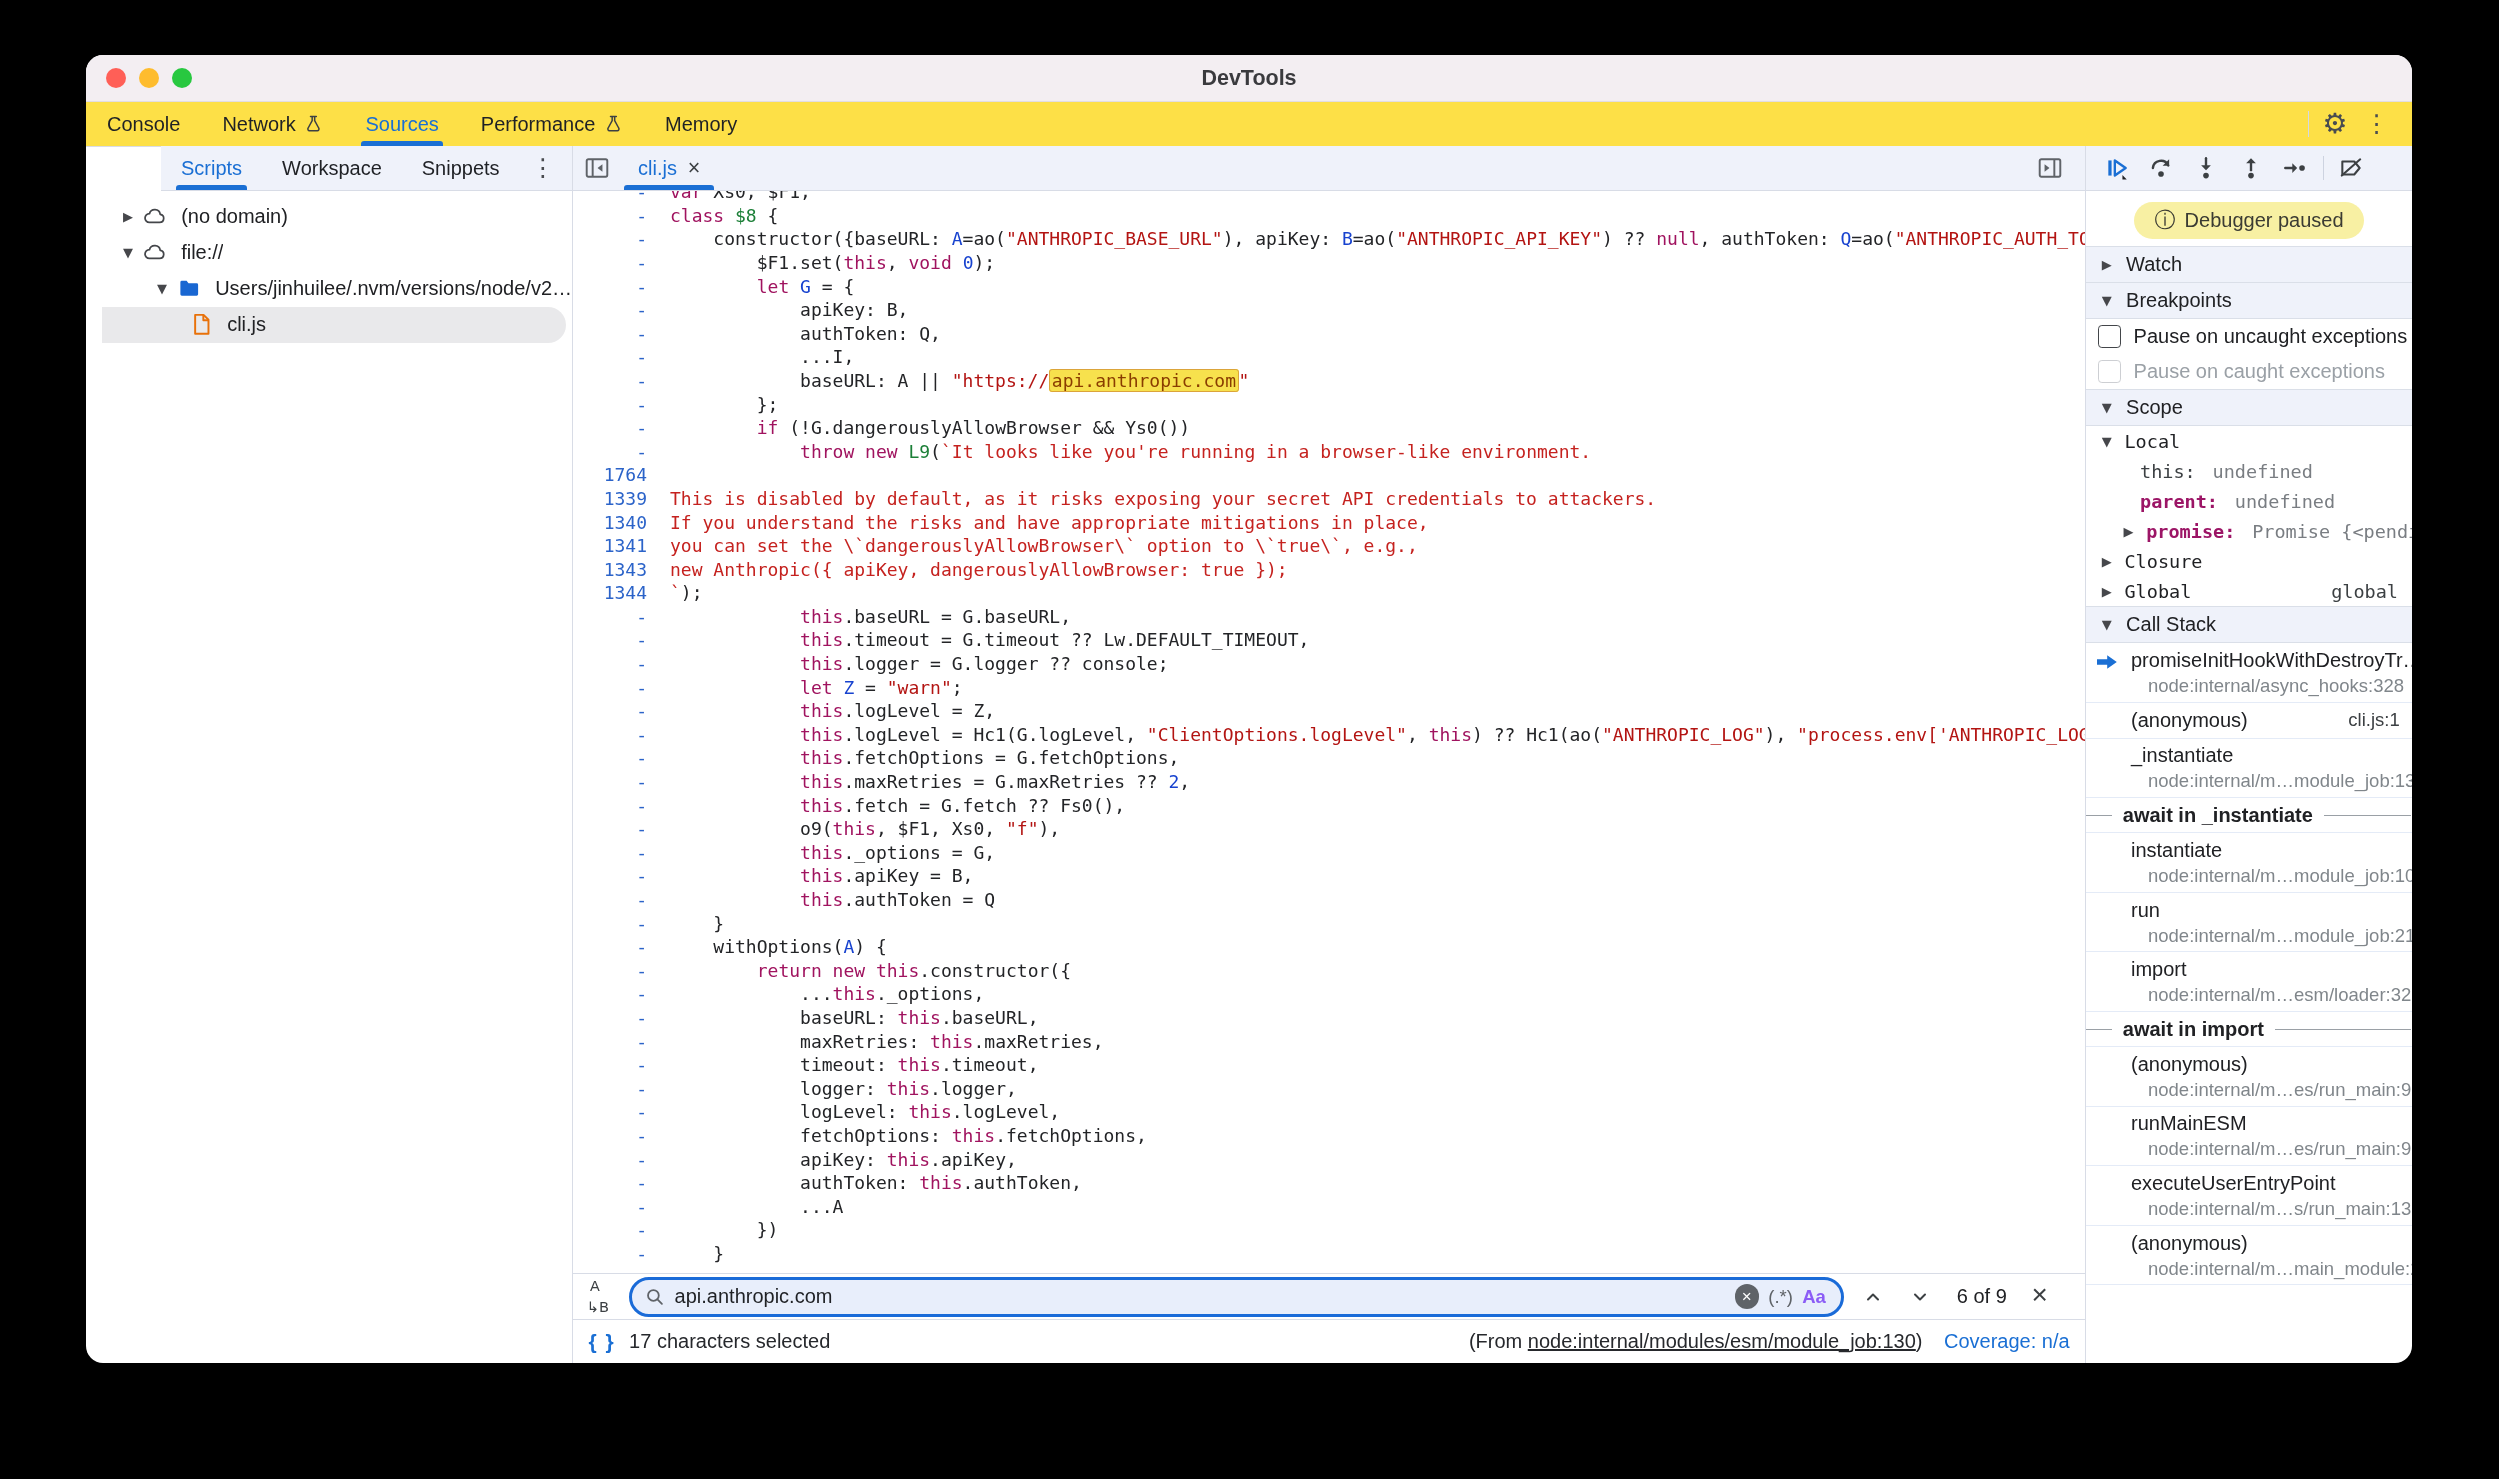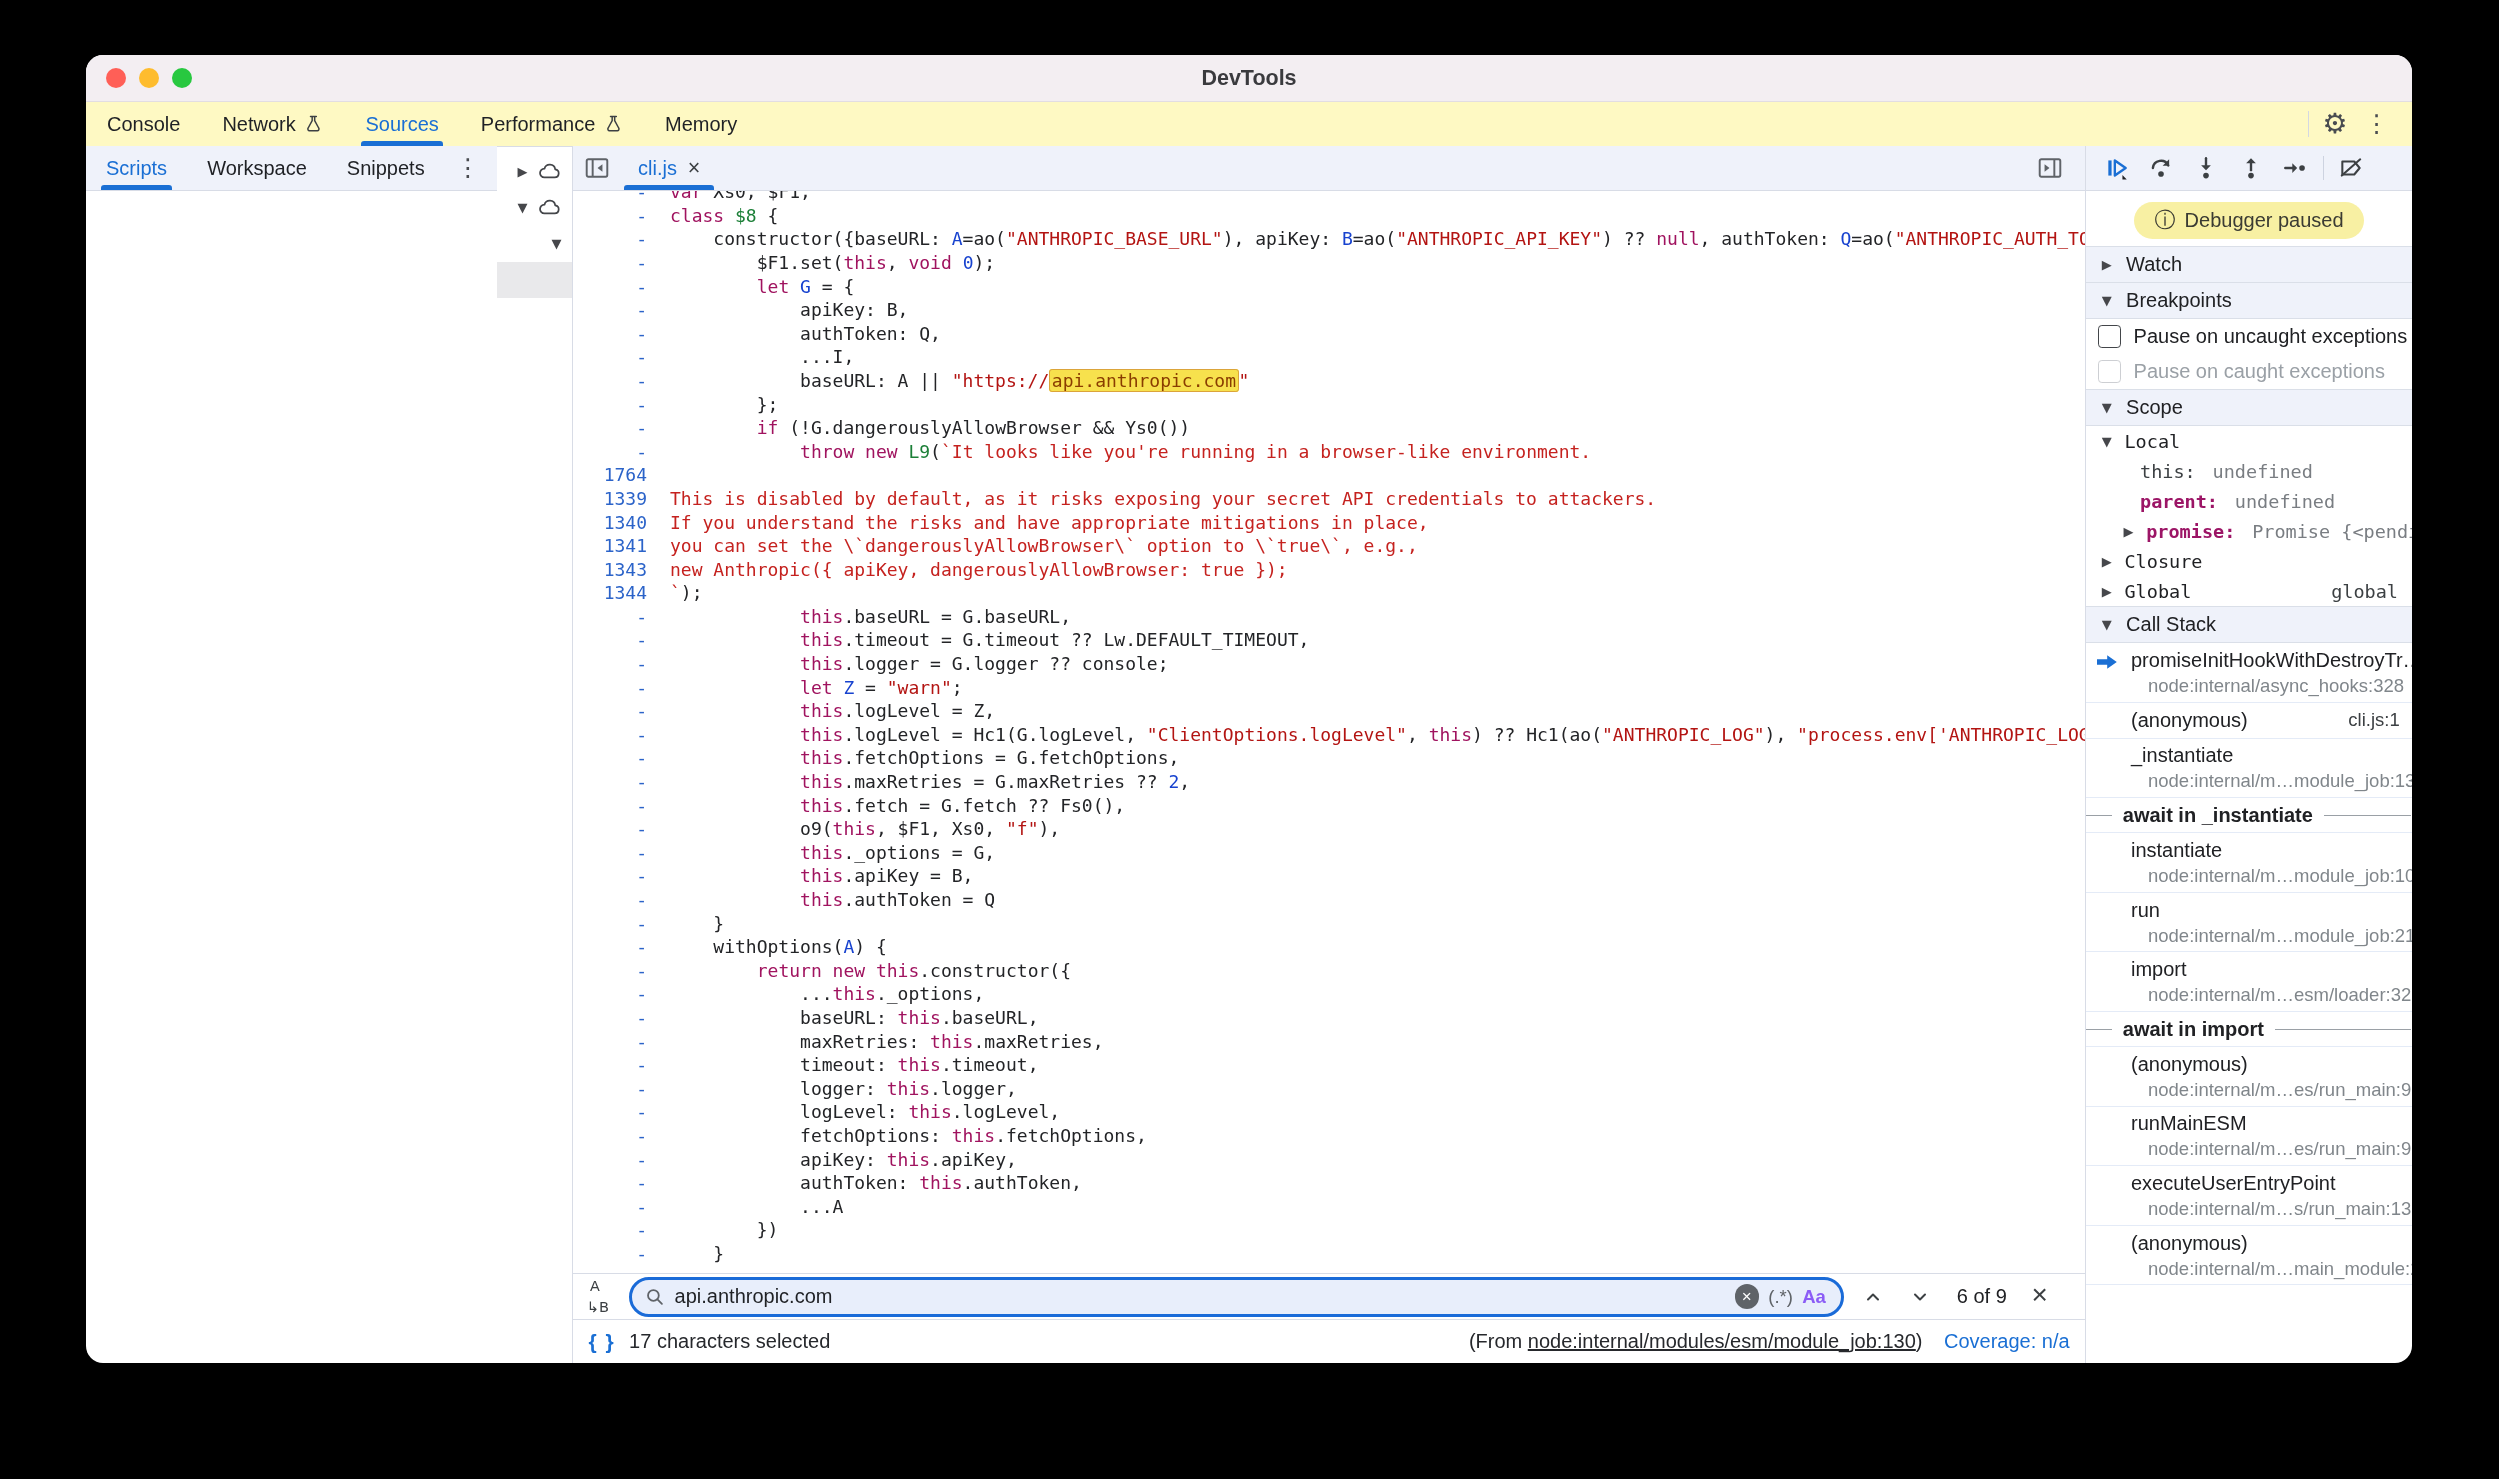--- a/index.html
+++ b/index.html
@@ -7,32 +7,32 @@
   .window{position:absolute;left:86px;top:55px;width:2326px;height:1308px;background:#fff;
     border-radius:17px;overflow:hidden;}
   
   .titlebar{height:46px;background:#f3eef2;border-bottom:0.8px solid #e2dde2;position:relative;
     display:flex;align-items:center;}
   .lights{display:flex;gap:13px;margin-left:20px;}
   .light{width:20px;height:20px;border-radius:50%;}
   .l-red{background:#ff5f57}.l-yellow{background:#febc2e}.l-green{background:#28c840}
   .wintitle{position:absolute;left:0;right:0;text-align:center;font-size:21.5px;font-weight:700;color:#3a3a3e;}
   
-  .toolbar{height:44px;background:#fef9c3;border-bottom:1.5px solid #d8dce6;display:flex;align-items:stretch;}
+  .toolbar{height:44px;background:#fde047;border-bottom:1.5px solid #d8dce6;display:flex;align-items:stretch;}
   .tab{display:flex;align-items:center;gap:7.7px;padding:0 21px;font-size:20px;color:#1f2125;position:relative;cursor:default;}
   .tab .bk{width:20px;height:20px;color:#3c4043;}
   .tab.sel{color:#1a6fd4;}
   .tab.sel::after{content:"";position:absolute;left:17px;right:17px;bottom:0;height:4.6px;background:#1a6fd4;border-radius:3.1px 3.1px 0 0;}
   .tbright{margin-left:auto;display:flex;align-items:center;gap:6.2px;padding-right:12.3px;}
   .tbsep{width:0.8px;height:26px;background:#d4d8e2;margin-right:7.7px;}
   .gear{font-family:"DejaVu Sans",sans-serif;font-size:28px;color:#494c50;line-height:1;}
   .kebab{font-family:"DejaVu Sans",sans-serif;font-size:24.6px;color:#494c50;line-height:1;padding:0 10.8px;}
   
   .wbody{position:absolute;top:91px;bottom:0;left:0;right:0;display:flex;}
-  .nav{width:486px;flex:none;border-right:1.5px solid #d8dce6;display:flex;flex-direction:row;overflow:hidden;}
+  .nav{width:486px;flex:none;border-right:1.5px solid #d8dce6;display:flex;flex-direction:column;overflow:hidden;align-items:flex-end;}
   .panelhead{height:44px;flex:none;background:#eff2fa;border-bottom:1.5px solid #d8dce6;display:flex;align-items:stretch;}
   .ptab{display:flex;align-items:center;padding:0 20px;font-size:20px;color:#1f2125;position:relative;}
   .ptab.sel{color:#1a6fd4;}
   .ptab.sel::after{content:"";position:absolute;left:15.4px;right:15.4px;bottom:0;height:4.6px;background:#1a6fd4;border-radius:3.1px 3.1px 0 0;}
   .phright{margin-left:auto;display:flex;align-items:center;padding-right:6.2px;}
   
   .tree{padding-top:7.7px;font-size:20px;color:#202124;}
   .trow{height:36px;display:flex;align-items:center;}
   .trow.sel{background:#e9e9eb;border-radius:0 18.5px 18.5px 0;margin-right:6.2px;}
   .arr{font-family:"DejaVu Sans",sans-serif;font-size:13px;color:#46474b;width:23px;text-align:center;flex:none;}

